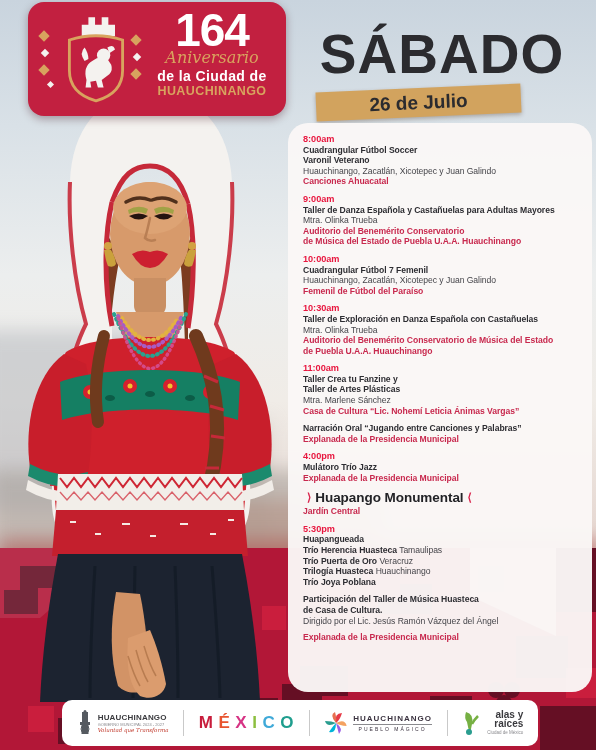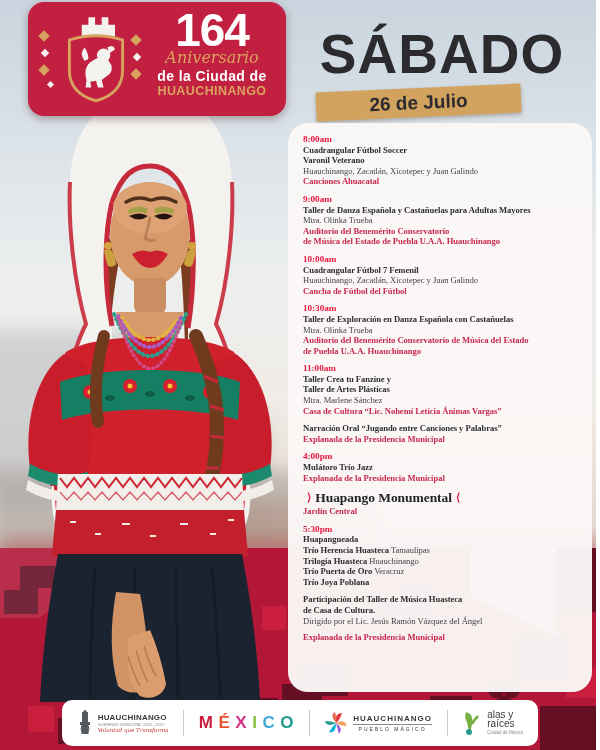--- a/index.html
+++ b/index.html
@@ -37,21 +37,21 @@
   .day-title{position:absolute;left:287px;top:22px;width:310px;text-align:center;
     font-size:55px;font-weight:900;letter-spacing:1px;color:#2b2b2f;z-index:6;transform:scaleY(1.02);}
   .ribbon{position:absolute;left:316px;top:88px;width:205px;height:29px;background:#d2a35e;
     transform:rotate(-2.5deg);z-index:6;display:flex;align-items:center;justify-content:center;
     font-size:19px;font-weight:800;color:#2b2b2f;box-shadow:0 2px 4px rgba(60,30,10,.3);}
 
   
   .panel{position:absolute;left:288px;top:123px;width:304px;height:569px;background:rgba(250,247,246,.97);
     border-radius:20px;z-index:7;padding:11px 0 0 15px;box-sizing:border-box;}
   .event{margin-bottom:7px;}
-  .line{font-size:8.6px;line-height:10.6px;letter-spacing:-0.05px;color:#45454a;width:278px;font-family:Liberation Serif, serif;}
+  .line{font-size:8.6px;line-height:10.6px;letter-spacing:-0.05px;color:#45454a;width:278px;}
   .line.time{color:#e8173f;font-weight:700;font-size:9.2px;}
   .line.b{font-weight:700;color:#2d2d32;}
   .line.v{font-weight:700;color:#c8294e;}
   .b-inline{font-weight:700;color:#2d2d32;margin-top:16px;}
   .line.feature{font-size:13.5px;line-height:16px;font-weight:800;color:#222226;}
   .chev{color:#d8224a;font-weight:700;font-size:11px;margin:0 4px;position:relative;top:-1px;}
   .gap{height:6px;}
 
   
   .footer{position:absolute;left:62px;top:700px;width:476px;height:46px;background:#ffffff;border-radius:10px;
@@ -60,21 +60,21 @@
   .logo{display:flex;align-items:center;gap:5px;}
   .muni-name{font-size:8px;font-weight:800;color:#3a3a3e;letter-spacing:.2px;line-height:8px;}
   .muni-sub{font-size:4px;color:#8a8a8e;line-height:5px;}
   .muni-slogan{font-family:"DejaVu Serif", serif;font-style:italic;font-size:5.5px;color:#c0392b;line-height:6px;}
   .mex{font-size:17px;font-weight:800;letter-spacing:.5px;}
   .mex span{display:inline-block;}
   .m1{color:#c81d3c}.m2{color:#e8542f}.m3{color:#d63384}.m4{color:#8cbf3f}.m5{color:#3fa9d8}.m6{color:#1f9e8e}
   .pm-name{font-size:8px;font-weight:800;color:#3b3340;letter-spacing:1px;line-height:9px;}
   .pm-sub{font-size:5px;color:#3b3340;letter-spacing:2px;line-height:6px;border-top:.5px solid #8a8a8e;margin-top:1px;padding-top:1px;text-align:center;}
   .ar-text{line-height:9px;}
-  .ar-1,.ar-2{font-size:10px;font-weight:400;color:#3a3a3e;}
+  .ar-1,.ar-2{font-size:10px;font-weight:700;color:#3a3a3e;text-align:right;}
   .ar-sub{font-size:4.5px;color:#8a8a8e;}
 </style>
 </head>
 <body>
 
 <div class="poster">
 
   <div class="photo-bg">
     <div class="blur-block tb1"></div>
     <div class="blur-block tb2"></div>
@@ -243,21 +243,21 @@
           <div class="line time">9:00am</div>
           <div class="line b">Taller de Danza Española y Castañuelas para Adultas Mayores</div>
           <div class="line r">Mtra. Olinka Trueba</div>
           <div class="line v">Auditorio del Benemérito Conservatorio</div>
           <div class="line v">de Música del Estado de Puebla U.A.A. Huauchinango</div>
         </div>
         <div class="event">
           <div class="line time">10:00am</div>
           <div class="line b">Cuadrangular Fútbol 7 Femenil</div>
           <div class="line r">Huauchinango, Zacatlán, Xicotepec y Juan Galindo</div>
-          <div class="line v">Cancha de Fútbol del Fútbol</div>
+          <div class="line v">Femenil de Fútbol del Paraíso</div>
         </div>
         <div class="event">
           <div class="line time">10:30am</div>
           <div class="line b">Taller de Exploración en Danza Española con Castañuelas</div>
           <div class="line r">Mtra. Olinka Trueba</div>
           <div class="line v">Auditorio del Benemérito Conservatorio de Música del Estado</div>
           <div class="line v">de Puebla U.A.A. Huauchinango</div>
         </div>
         <div class="event">
           <div class="line time">11:00am</div>
@@ -276,22 +276,22 @@
           <div class="line v">Explanada de la Presidencia Municipal</div>
         </div>
         <div class="event">
           <div class="line feature"><span class="chev">⟩</span><span>Huapango Monumental</span><span class="chev">⟨</span></div>
           <div class="line v">Jardín Central</div>
         </div>
         <div class="event">
           <div class="line time">5:30pm</div>
           <div class="line b">Huapangueada</div>
           <div class="line r"><span class="b-inline">Trío Herencia Huasteca</span> Tamaulipas</div>
+          <div class="line r"><span class="b-inline">Trío Puerta de Oro</span> Veracruz</div>
           <div class="line r"><span class="b-inline">Trilogía Huasteca</span> Huauchinango</div>
-          <div class="line r"><span class="b-inline">Trío Puerta de Oro</span> Veracruz</div>
           <div class="line b">Trío Joya Poblana</div>
         </div>
         <div class="event">
           <div class="line b">Participación del Taller de Música Huasteca</div>
           <div class="line b">de Casa de Cultura.</div>
           <div class="line r">Dirigido por el Lic. Jesús Ramón Vázquez del Ángel</div>
           <div class="gap"></div>
           <div class="line v">Explanada de la Presidencia Municipal</div>
         </div>
       </div>

